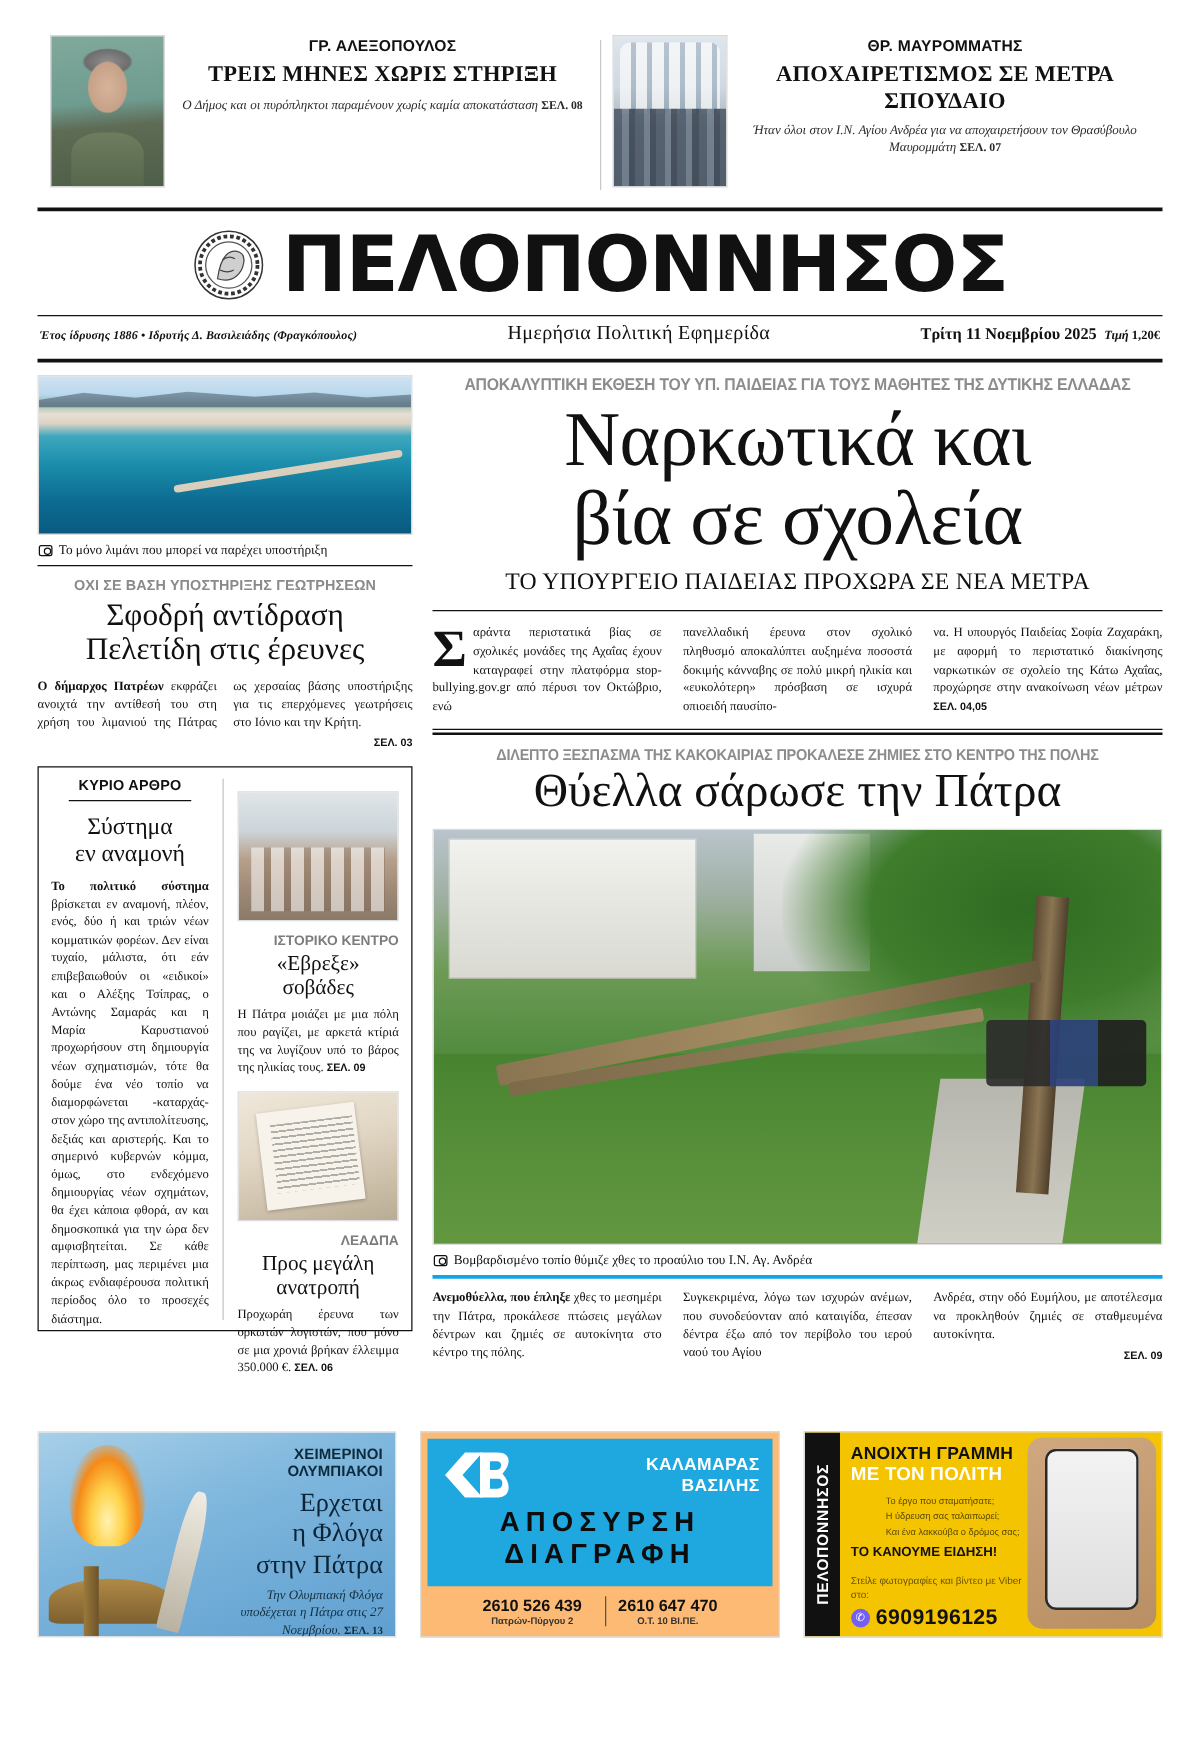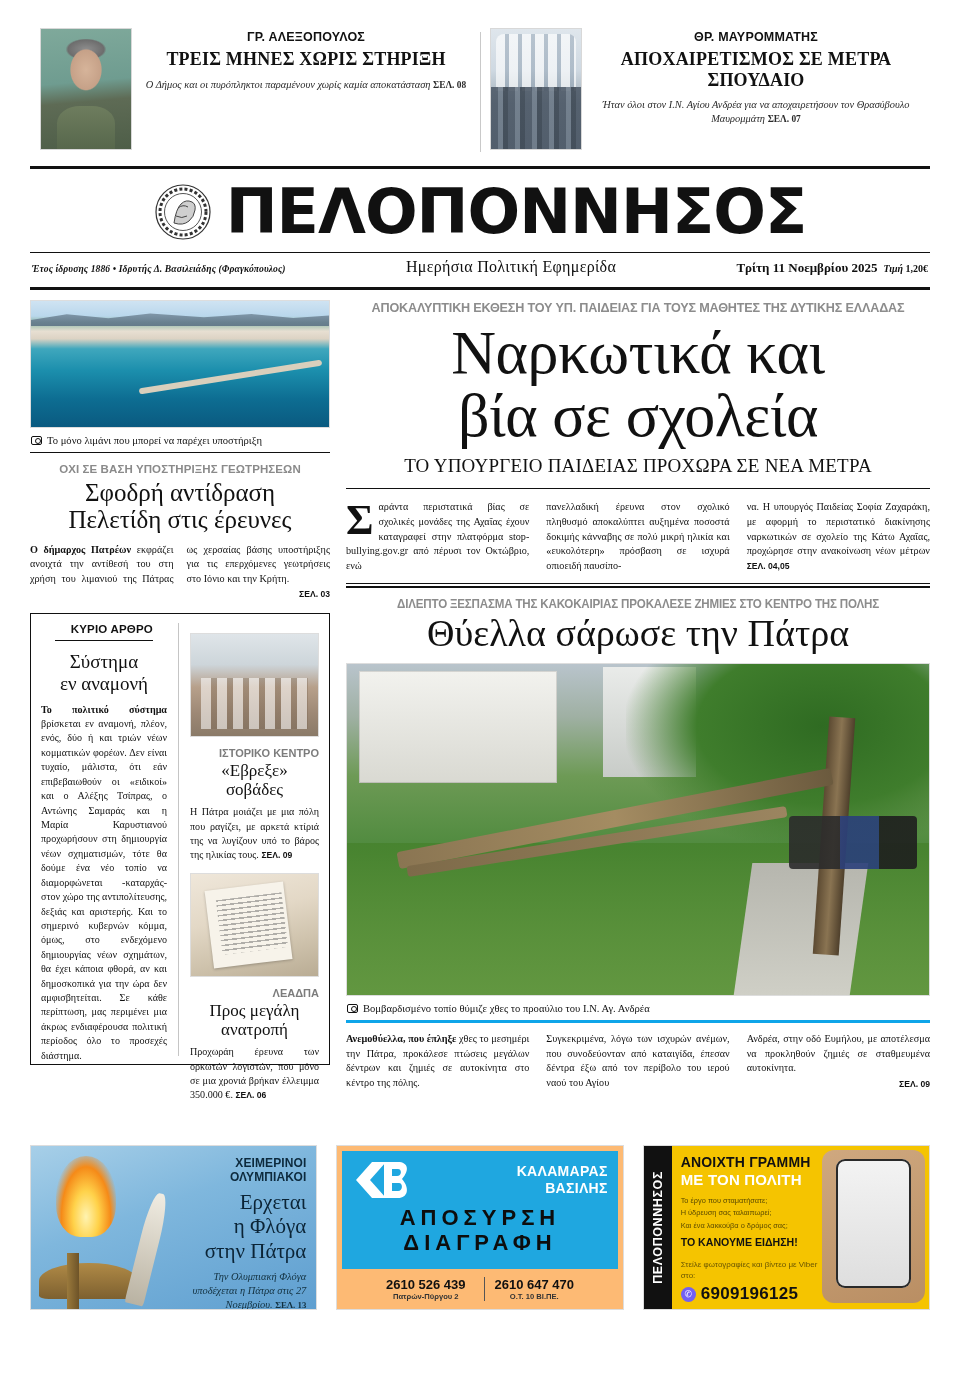--- a/index.html
+++ b/index.html
@@ -181,21 +181,21 @@
 
   
   .edit-box {
     margin-top: 12px; border: 1px solid #111; padding: 9px 10px 8px;
     display: flex; gap: 11px; height: 452px;
   }
   .edit-col { width: 126px; flex: 0 0 126px; }
   .edit-col2 { flex: 1 1 auto; position: relative; padding-left: 11px; border-left: 1px solid #c5c5c5; }
   .badge {
     font-family: "Liberation Sans", sans-serif;
-    font-weight: 700; font-size: 11.5px; text-align: right;
+    font-weight: 700; font-size: 11.5px; text-align: center;
     letter-spacing: .2px; padding-bottom: 5px;
     border-bottom: 1px solid #111;
     margin: 0 14px 8px;
   }
   .edit-title {
     text-align: center; font-size: 19px; line-height: 1.16; padding: 2px 0 8px;
   }
   .edit-body { font-size: 10.1px; line-height: 1.43; text-align: justify; }
   .edit-body b { font-weight: 700; }
   .sub-kicker {
@@ -399,21 +399,21 @@
   }
   .viber-body { flex: 1 1 auto; position: relative; padding: 8px 9px; }
   .viber-t1 {
     font-family: "Liberation Sans", sans-serif; font-weight: 700;
     font-size: 14px; color: #111; letter-spacing: .2px;
   }
   .viber-t2 {
     font-family: "Liberation Sans", sans-serif; font-weight: 700;
     font-size: 15px; color: #ffffff; letter-spacing: .2px; margin-top: 1px;
   }
-  .viber-bullets { margin-top: 7px; width: 62%; }
+  .viber-bullets { margin-top: 7px; width: 62%; margin-left: 28px; }
   .viber-bullets li {
     list-style: none; font-family: "Liberation Sans", sans-serif;
     font-size: 7.4px; color: #5b4a00; line-height: 1.7; white-space: nowrap;
   }
   .viber-cta {
     font-family: "Liberation Sans", sans-serif; font-weight: 700;
     font-size: 10.6px; color: #111; margin-top: 3px;
   }
   .viber-send {
     font-family: "Liberation Sans", sans-serif; font-size: 8px;

